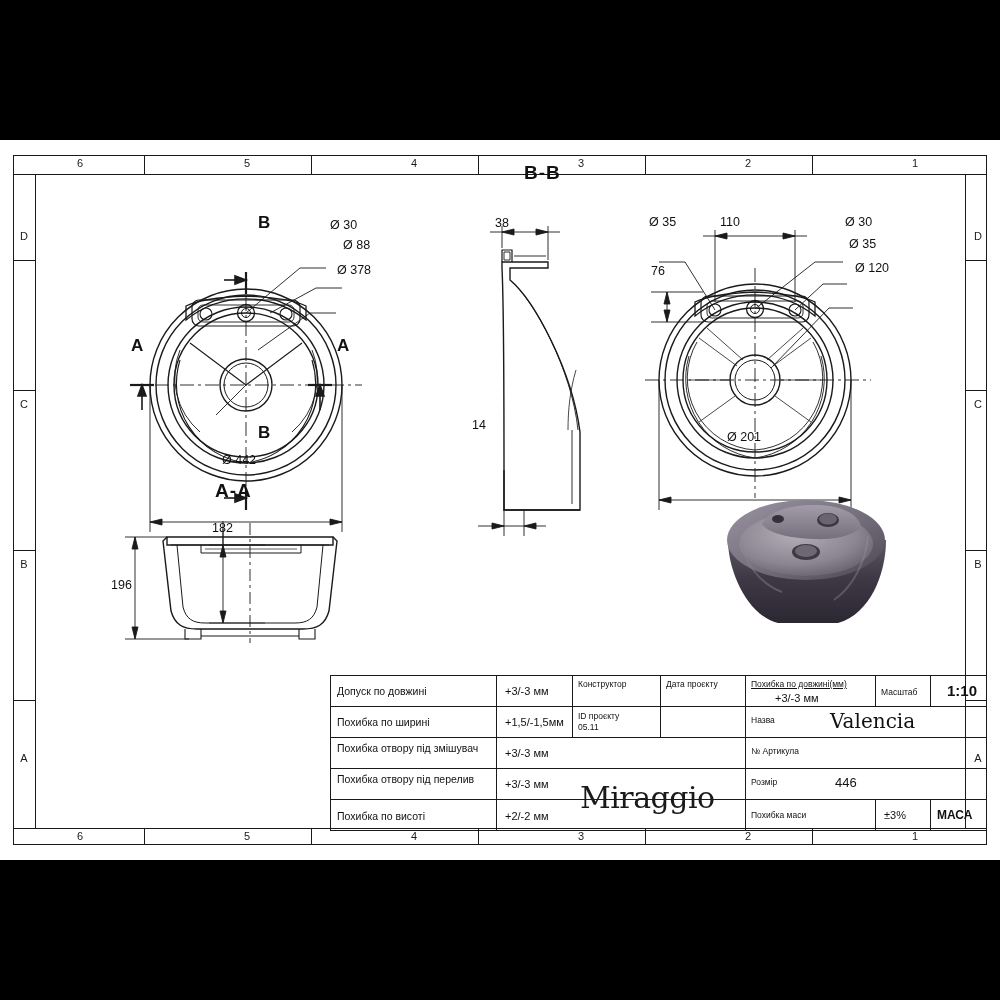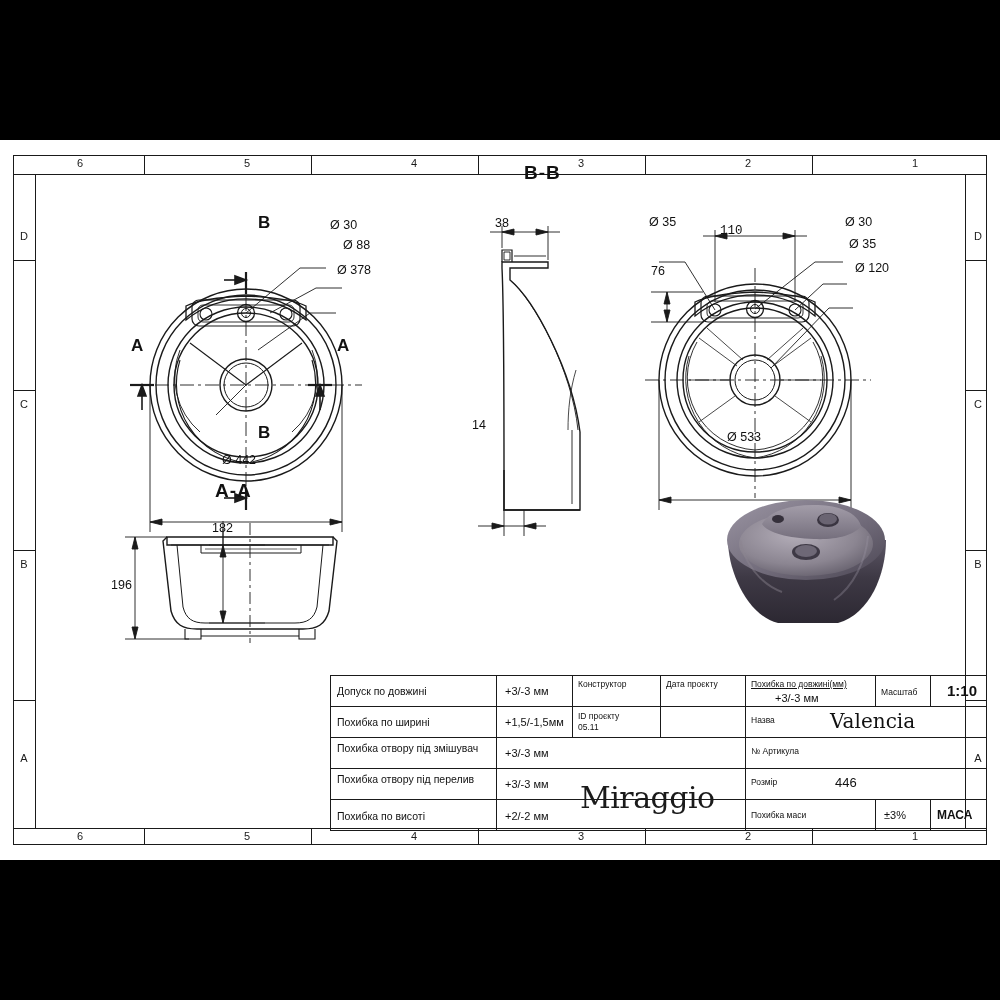--- a/index.html
+++ b/index.html
@@ -373,26 +373,26 @@
       <g stroke="#1a1a1a" stroke-width="0.9" fill="#1a1a1a">
         <line x1="14" y1="170" x2="14" y2="300"></line>
         <line x1="206" y1="170" x2="206" y2="300"></line>
         <line x1="14" y1="290" x2="206" y2="290"></line>
         <polygon points="14,290 26,287 26,293"></polygon>
         <polygon points="206,290 194,287 194,293"></polygon>
       </g>
     </svg>
 
     <div class="lbl" style="left:649px; top:75px;">Ø 35</div>
-    <div class="lbl" style="left:720px; top:84px;font-family:Liberation Mono, monospace;">110</div>
+    <div class="lbl" style="left:720px; top:75px;">110</div>
     <div class="lbl" style="left:651px; top:124px;">76</div>
     <div class="lbl" style="left:845px; top:75px;">Ø 30</div>
     <div class="lbl" style="left:849px; top:97px;">Ø 35</div>
     <div class="lbl" style="left:855px; top:121px;">Ø 120</div>
-    <div class="lbl" style="left:727px; top:290px;">Ø 533</div>
+    <div class="lbl" style="left:727px; top:290px;">Ø 201</div>
 
     <svg width="290" height="130" style="position:absolute; left:105px; top:375px;">
       <g fill="none" stroke="#1a1a1a" stroke-width="1.4">
 
         <path d="M 62 22 L 228 22 L 228 30 L 62 30 Z"></path>
         <path d="M 66 30 L 224 30" stroke-width="0.8"></path>
 
         <path d="M 62 22 L 58 26 L 66 96 C 70 110 78 114 92 114 L 198 114
                  C 212 114 220 110 224 96 L 232 26 L 228 22"></path>
 

